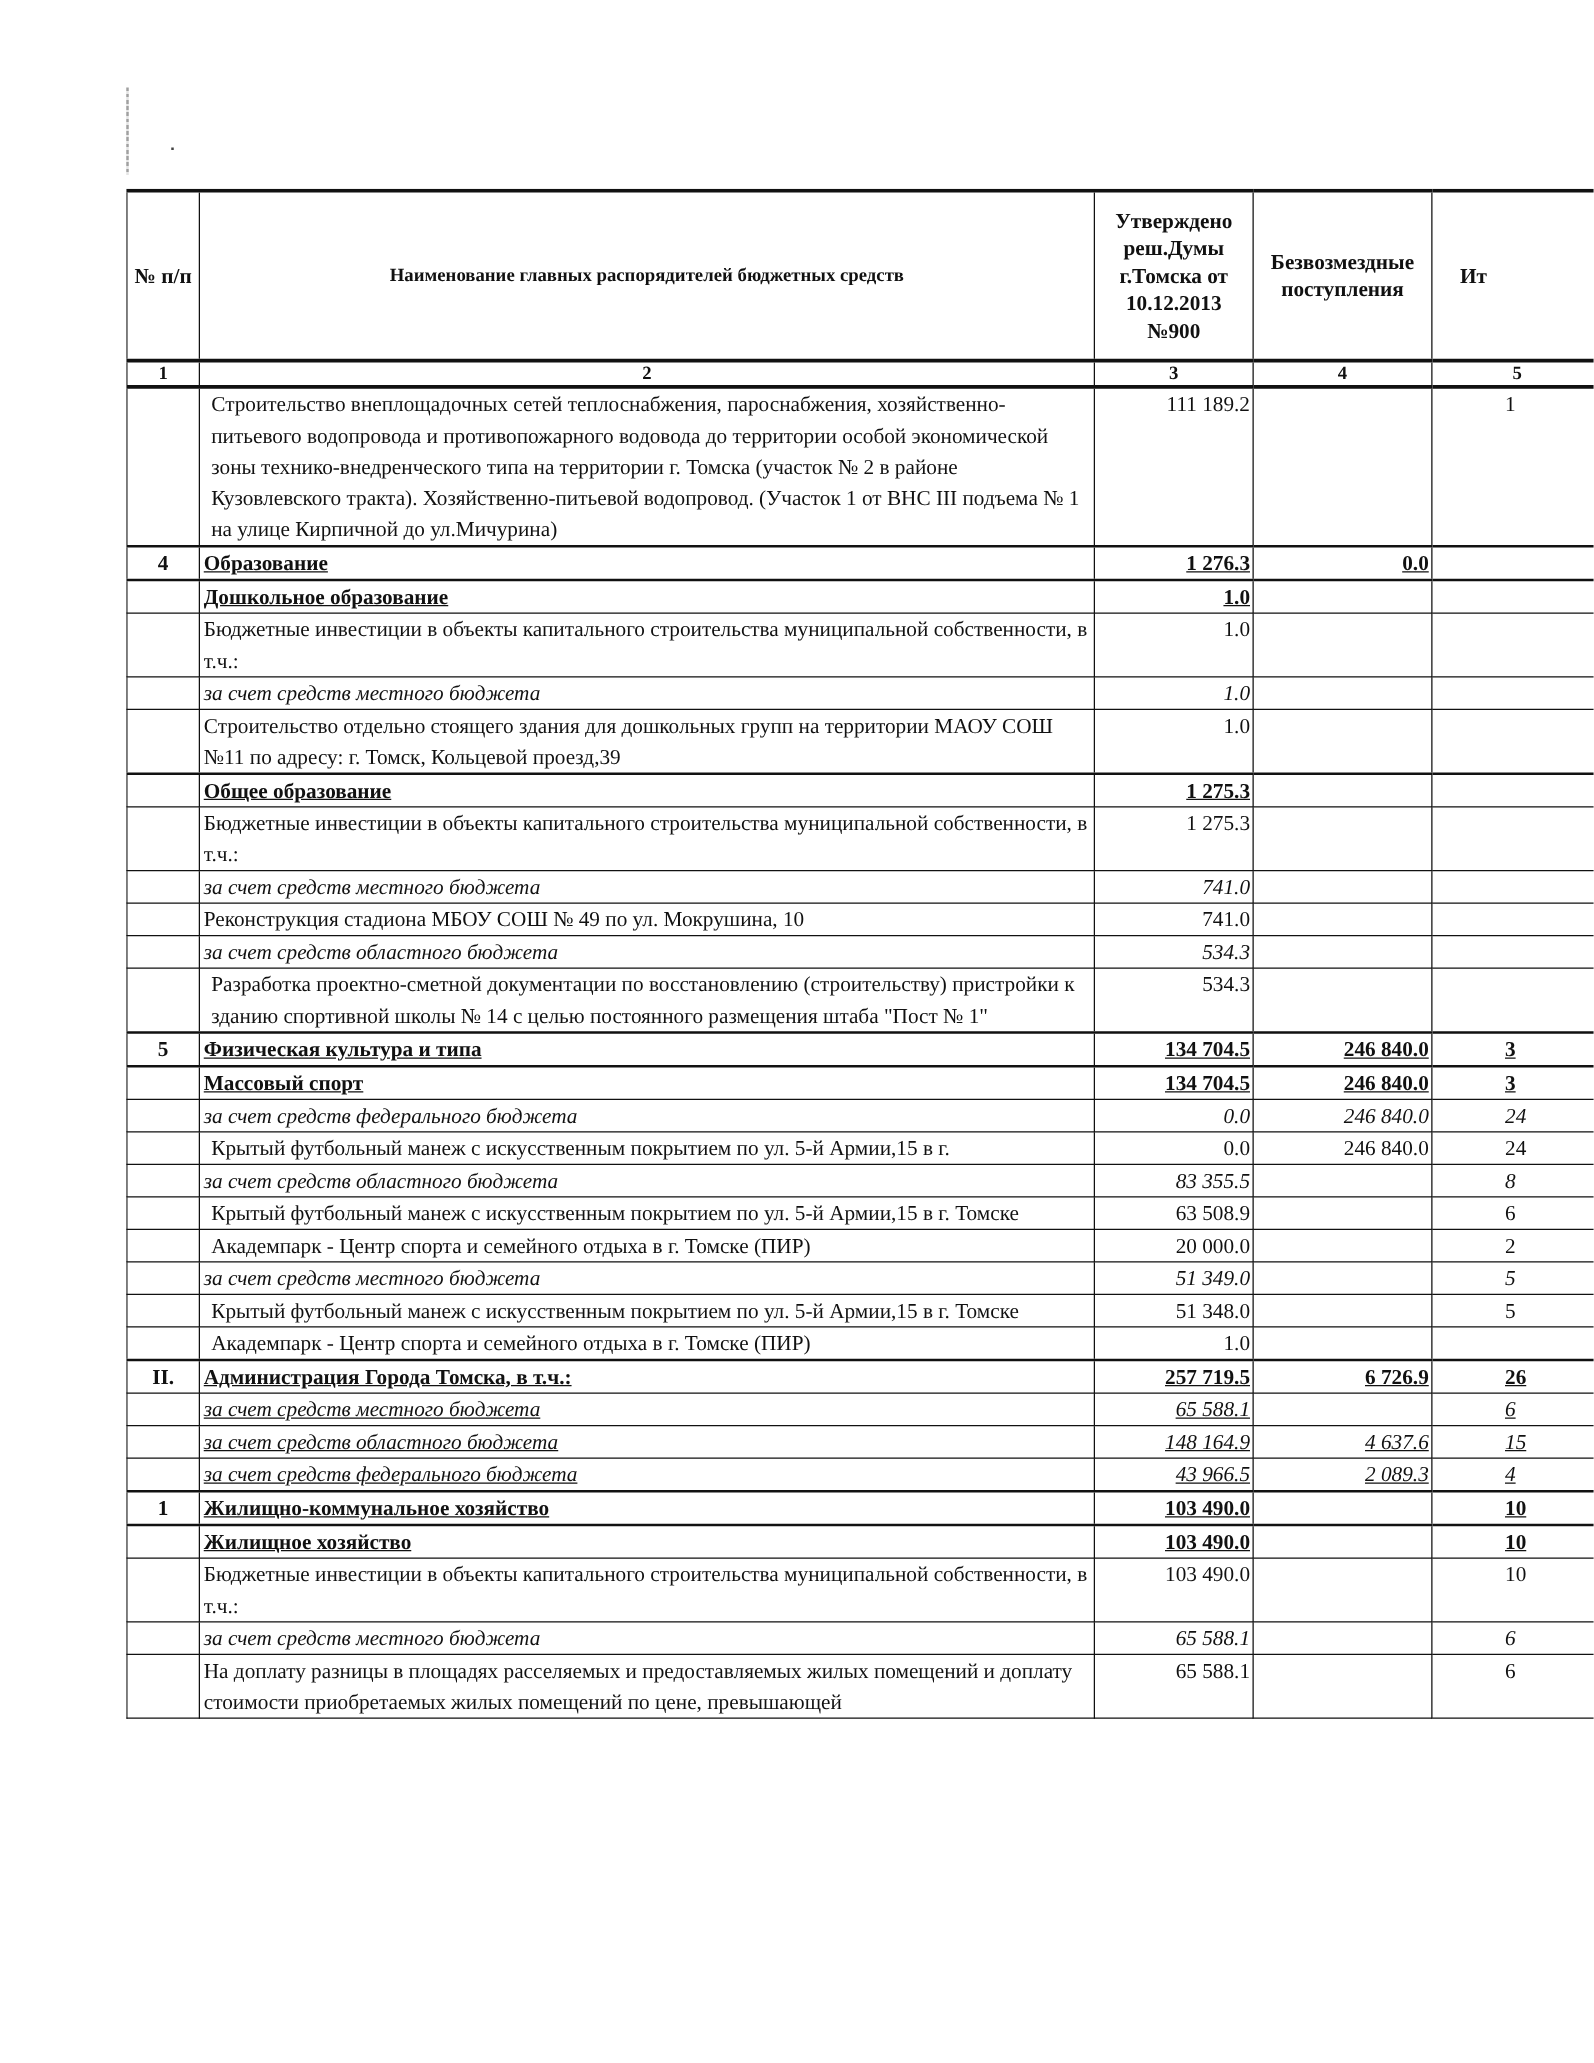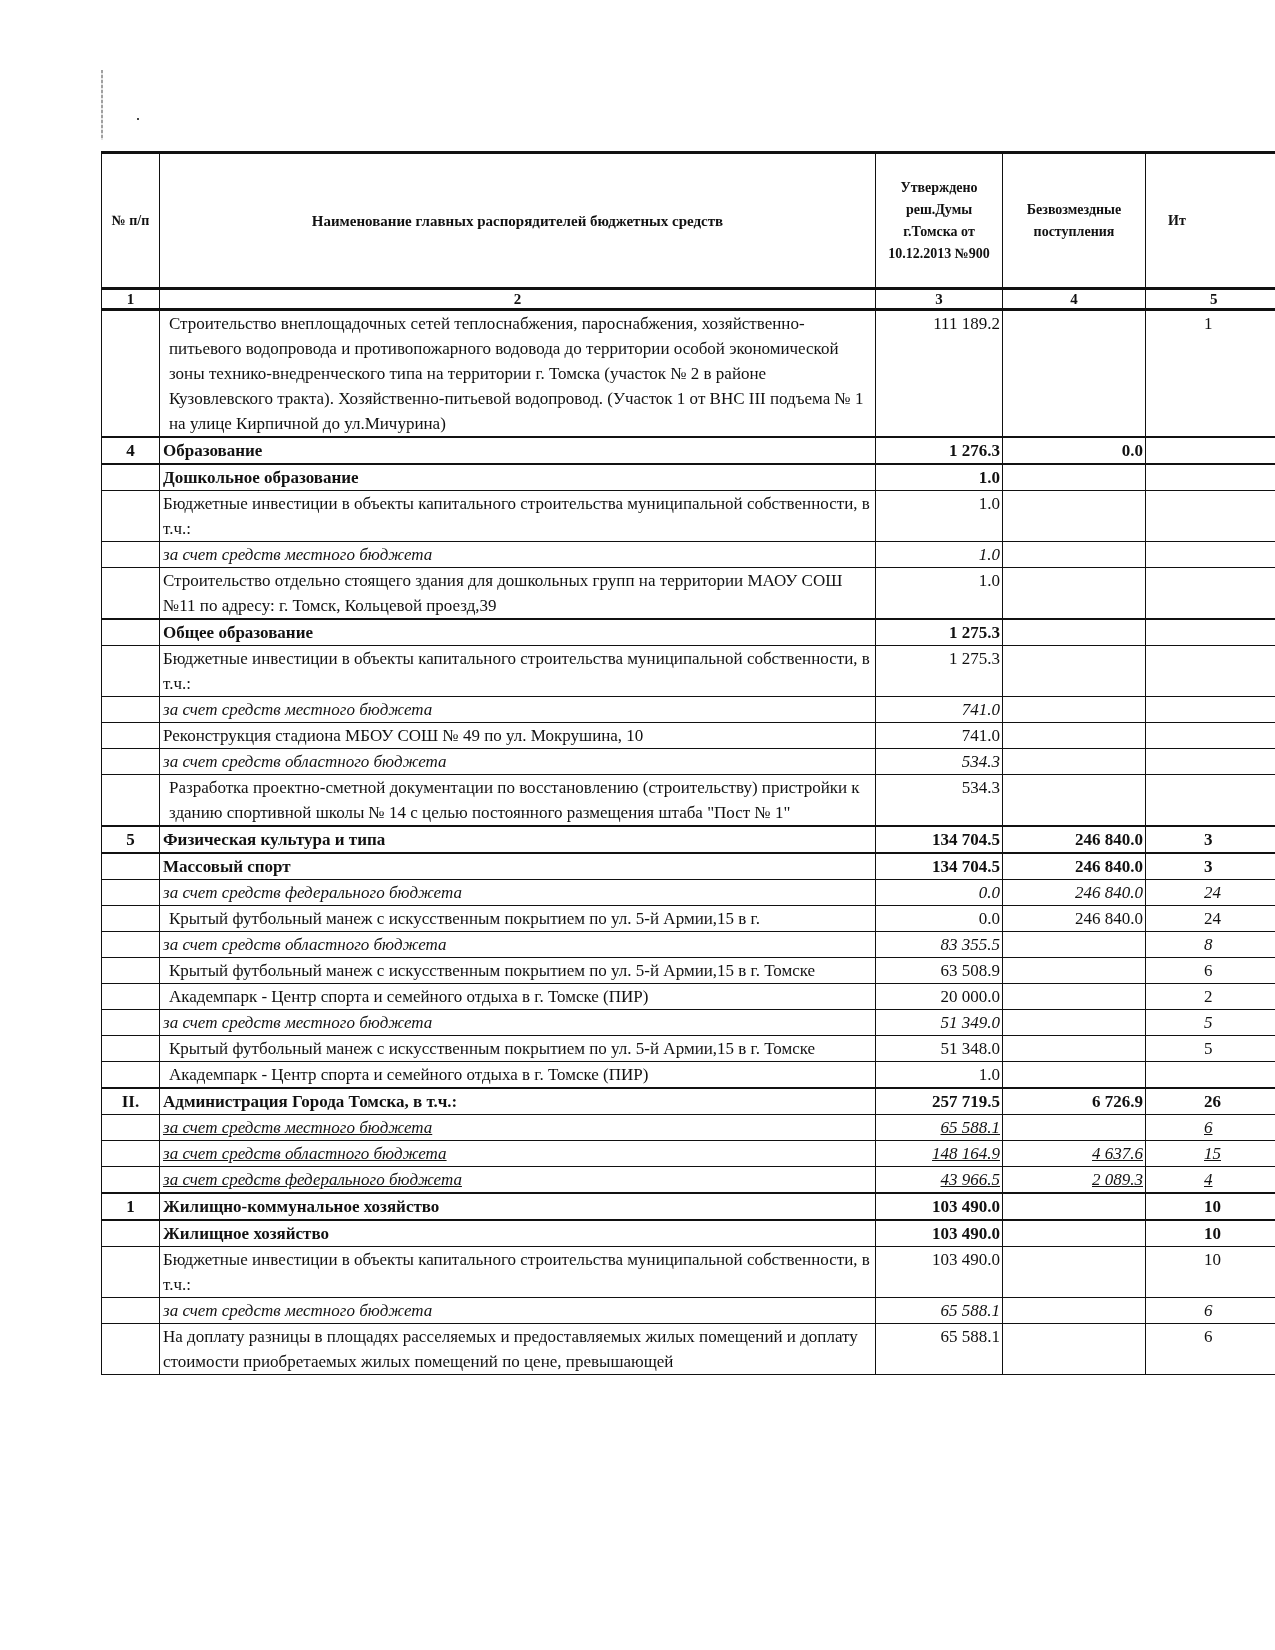--- a/index.html
+++ b/index.html
@@ -7,29 +7,29 @@
          font-family:"Liberation Serif", "DejaVu Serif", serif; color:#111; }
   .scan-mark { position:absolute; left:101px; top:70px; width:2px; height:70px;
                background:repeating-linear-gradient(#888 0 3px, #ddd 3px 5px); opacity:.8; }
   .scan-dot { position:absolute; left:137px; top:118px; width:2px; height:2px; background:#444; }
   .page-clip { position:absolute; left:101px; top:151px; width:1174px; height:1500px; overflow:hidden; }
   table { border-collapse:collapse; table-layout:fixed; width:1180px; }
   col.c1 { width:58px; } col.c2 { width:716px; } col.c3 { width:127px; }
   col.c4 { width:143px; } col.c5 { width:136px; }
   td, th { border:1.5px solid #111; padding:0 3px; vertical-align:top;
            font-size:17px; line-height:25px; }
-  thead tr.hdr th { height:133px; vertical-align:middle; font-weight:bold; font-size:14px;
+  thead tr.hdr th { height:133px; vertical-align:middle; font-weight:bold; font-size:17px;
                     line-height:22px; text-align:center; border-top:3px solid #111; }
   thead tr.hdr th.name { font-size:15px; }
   thead tr.nums th { height:18px; line-height:18px; font-size:15px; font-weight:bold;
                      border-top:3px solid #111; border-bottom:3px solid #111; text-align:center; padding:0; }
   td.num { text-align:center; font-weight:bold; }
   td.val { text-align:right; padding-right:2px; }
   td.cut { text-align:left; overflow:hidden; white-space:nowrap; padding-left:58px; }
-  tr.bold td.txt, tr.bold td.val, tr.bold td.cut { font-weight:bold; }
+  tr.bold td.txt, tr.bold td.val, tr.bold td.cut { font-weight:bold;text-decoration:underline; }
   tr.ital td.txt, tr.ital td.val, tr.ital td.cut { font-style:italic;margin-left:33px; }
   tr.ital.ul td.txt span, tr.ital.ul td.val span, tr.ital.ul td.cut span { text-decoration:underline; }
   tr.thick td { border-top:2.5px solid #111; }
   td.txt.indent { padding-left:9px; }
 </style>
 </head>
 <body>
 
 <div class="scan-mark"></div>
 <div class="scan-dot"></div>

